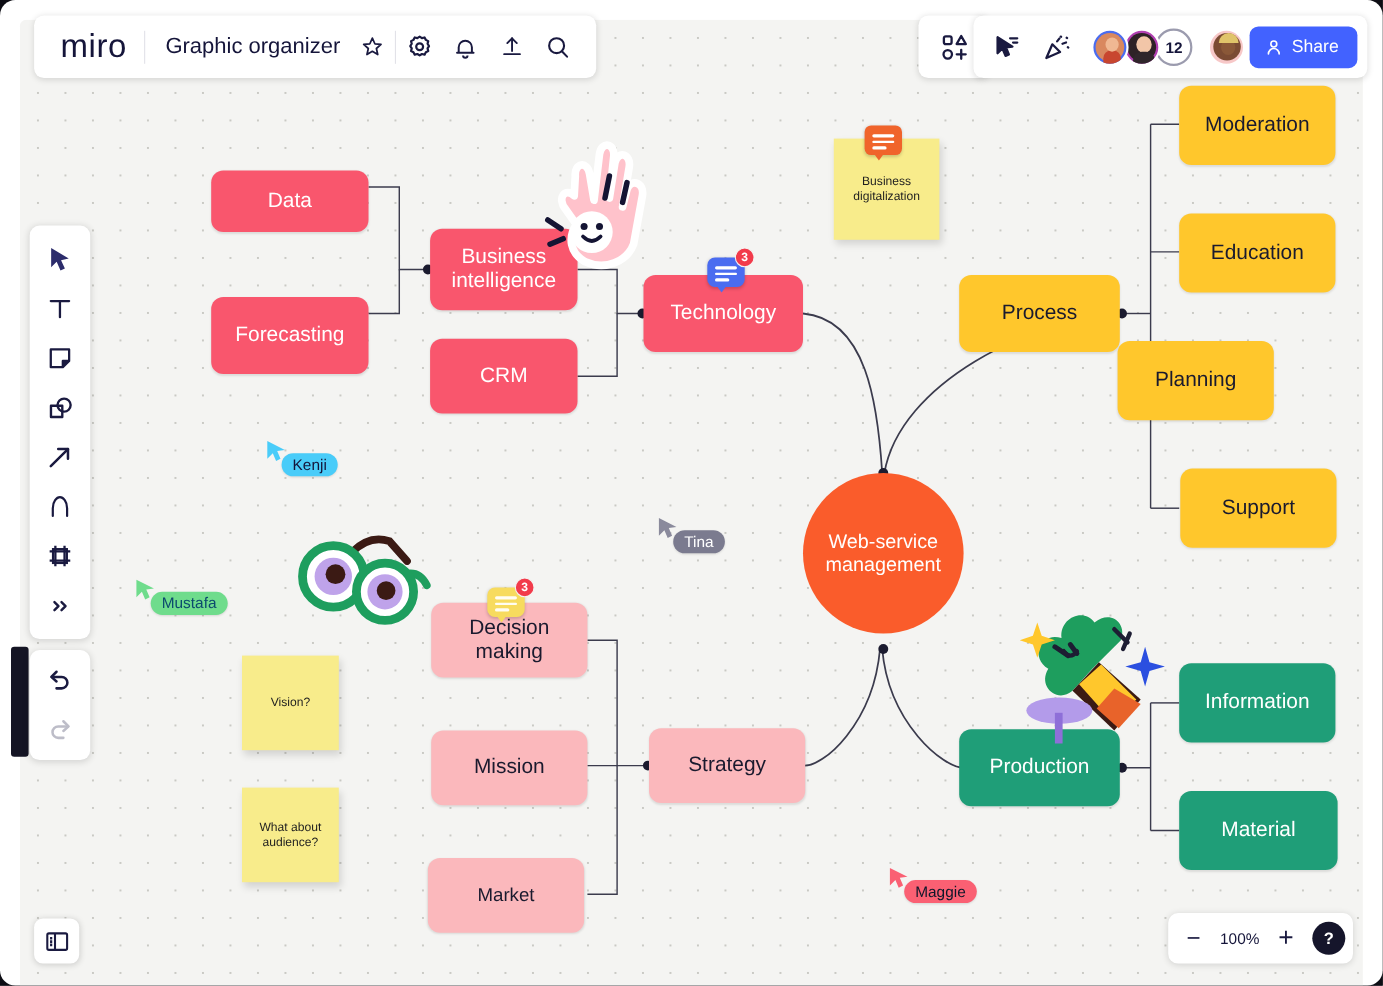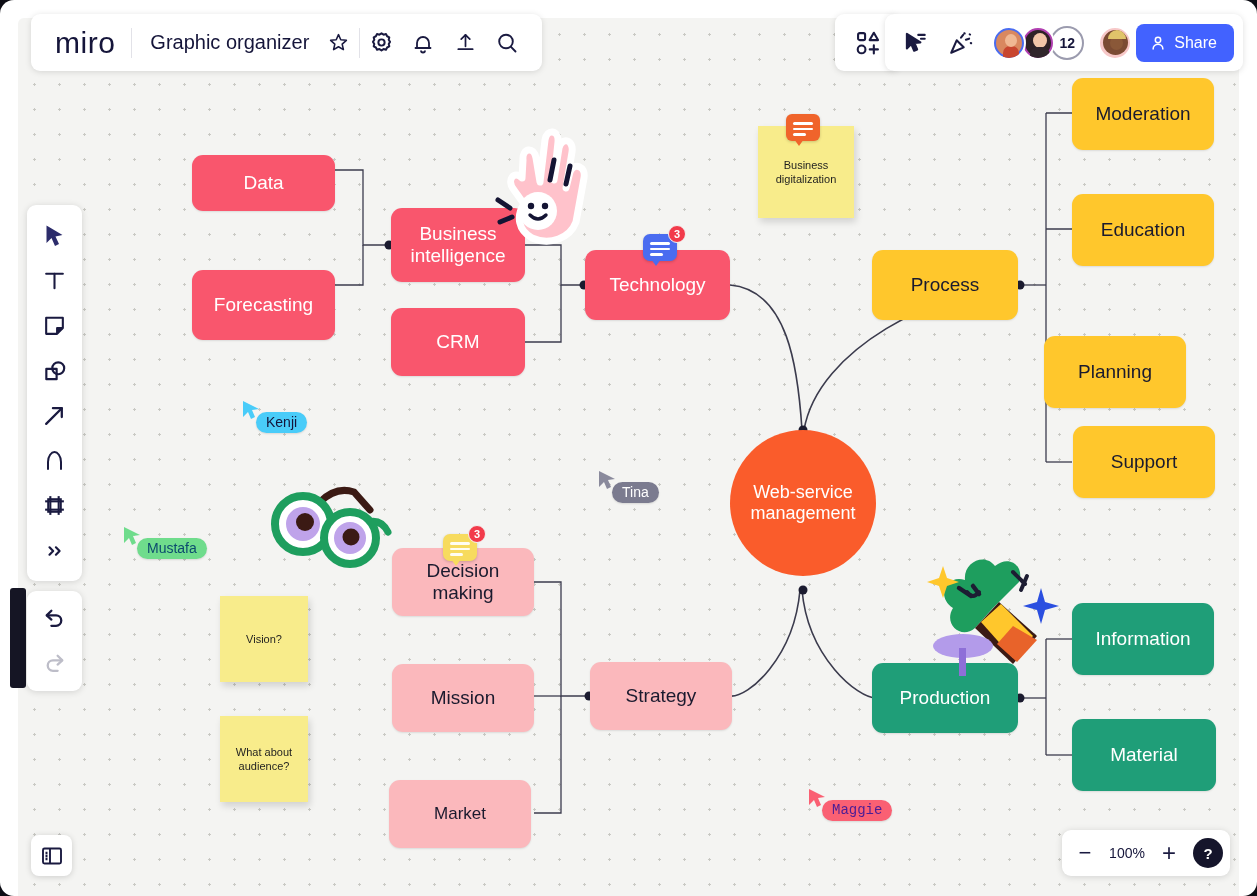--- a/index.html
+++ b/index.html
@@ -249,21 +249,21 @@
     <div class="node n-red" style="left:567px; top:232px; width:145px; height:70px; font-size:19px;">Technology</div>
 
     <div class="node n-circle" style="left:712px; top:412px; width:146px; height:146px; font-size:18px;">Web-service management</div>
 
     <div class="node n-yellow" style="left:854px; top:232px; width:146px; height:70px; font-size:19px;">Process</div>
 
     <div class="node n-yellow" style="left:1054px; top:60px; width:142px; height:72px; font-size:19px;">Moderation</div>
 
     <div class="node n-yellow" style="left:1054px; top:176px; width:142px; height:72px; font-size:19px;">Education</div>
 
-    <div class="node n-yellow" style="left:1026px; top:292px; width:142px; height:72px; font-size:19px;margin-top:26px;">Planning</div>
+    <div class="node n-yellow" style="left:998px; top:292px; width:142px; height:72px; font-size:19px;">Planning</div>
 
     <div class="node n-yellow" style="left:1055px; top:408px; width:142px; height:72px; font-size:19px;">Support</div>
 
     <div class="node n-green" style="left:854px; top:645px; width:146px; height:70px; font-size:19px;">Production</div>
 
     <div class="node n-green" style="left:1054px; top:585px; width:142px; height:72px; font-size:19px;">Information</div>
 
     <div class="node n-green" style="left:1054px; top:701px; width:144px; height:72px; font-size:19px;">Material</div>
 
     <div class="node n-pink" style="left:572px; top:644px; width:142px; height:68px; font-size:19px;">Strategy</div>
@@ -324,21 +324,21 @@
       <svg width="18" height="20" viewBox="0 0 18 20">
         <path d="M1,1 L1,17 L6,12 L9,19 L13,17 L10,10 L17,9 Z" fill="#8A8A9C"></path>
       </svg>
       <span class="pill" style="background:#7B7B8F; color:#ffffff;">Tina</span>
     </div>
 
     <div class="cur" style="left:790px; top:770px;">
       <svg width="18" height="20" viewBox="0 0 18 20">
         <path d="M1,1 L1,17 L6,12 L9,19 L13,17 L10,10 L17,9 Z" fill="#FA6073"></path>
       </svg>
-      <span class="pill" style="background:#FA6073; color:#4c1d95;font-family:Liberation Mono, monospace;">Maggie</span>
+      <span class="pill" style="background:#FA6073; color:#0f172a;">Maggie</span>
     </div>
 
     <svg style="position:absolute; left:460px; top:100px;" width="120" height="130" viewBox="0 0 120 130">
       <g stroke="#ffffff" stroke-width="7" stroke-linejoin="round" fill="#FFC2CB">
         <path d="M44,60 C36,52 28,62 36,72 L46,86 C38,98 40,112 54,120 C72,128 92,120 98,104
                  L106,60 C108,48 96,44 92,54 L88,70 L94,34 C96,22 84,18 81,30 L76,62
                  L80,24 C81,12 69,10 67,22 L62,64 L58,40 C56,28 44,30 45,42 Z"></path>
       </g>
       <circle cx="60" cy="93" r="19" fill="#ffffff"></circle>
       <circle cx="53" cy="88" r="3.2" fill="#141433"></circle>

